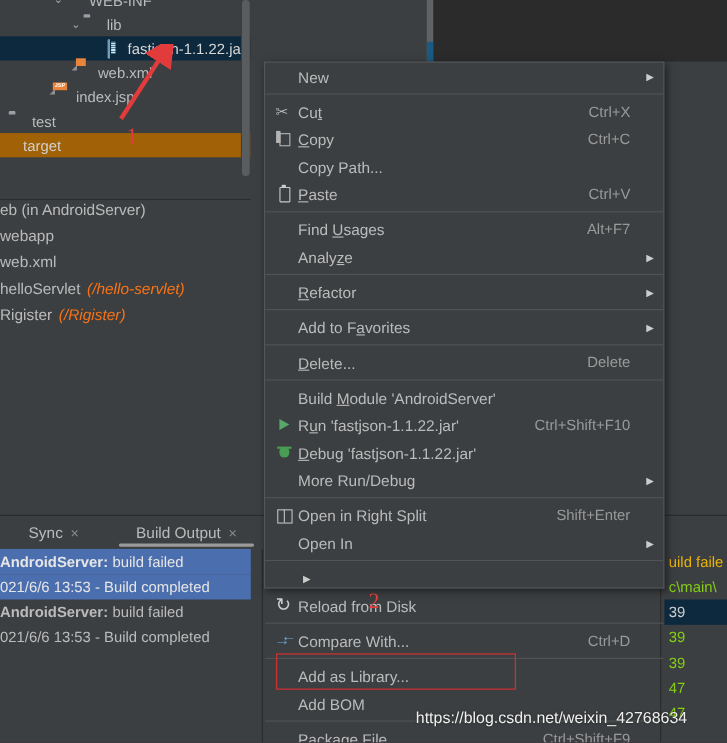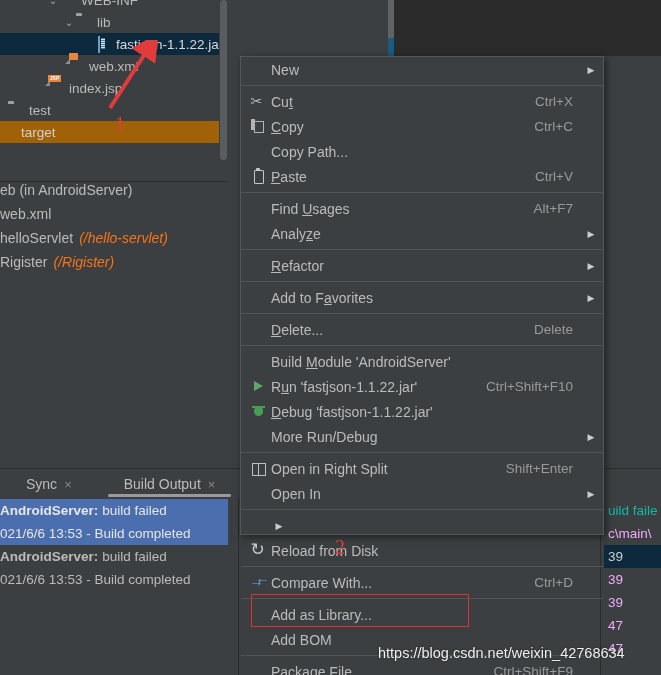--- a/index.html
+++ b/index.html
@@ -152,23 +152,23 @@
     padding-left: 0px;
   }
   .brow.sel { background:#4b6eaf; color:#e6e6e6; }
   .brow b { font-weight:bold; margin-right:4px; }
 
   
   #build-right {
     position:absolute; left:604px; top:30px; width:57px; bottom:0;
     background:#3c3f41;
   }
-  .rrow { height:23px; display:flex; align-items:center; color:#f0abfc; font-size:13.5px; white-space:nowrap; padding-left:4px;}
+  .rrow { height:23px; display:flex; align-items:center; color:#84cc16; font-size:13.5px; white-space:nowrap; padding-left:4px;}
   .rrow.sel { background:#0d293e; color:#cdcdcd; }
-  .rrow.head { color:#14b8a6; }
+  .rrow.head { color:#eab308; }
 
   #build-divider {
     position:absolute; left:600px; top:30px; width:1px; bottom:0; background:#2b2b2b;
   }
   #build-divider2 {
     position:absolute; left:238px; top:30px; width:1px; bottom:0; background:#2b2b2b;
   }
 
   
   #editor-bg {
@@ -347,20 +347,23 @@
           <span style="width: 0px; flex: 0 0 auto;"></span>
           <span class="ficon"><span class="modbar"></span></span>
           <span class="lbl">target</span>
         </div>
       </div>
     <div class="tree-sep" style="top:181px;"></div>
     <div id="structure-pane">
       <div id="structure-rows">
           <div class="srow">
             <span>eb (in AndroidServer)</span>
+          </div>
+          <div class="srow">
+            <span>webapp</span>
           </div>
           <div class="srow">
             <span>web.xml</span>
           </div>
           <div class="srow">
             <span>helloServlet</span>
             <span class="sub">(/hello-servlet)</span>
           </div>
           <div class="srow">
             <span>Rigister</span>

